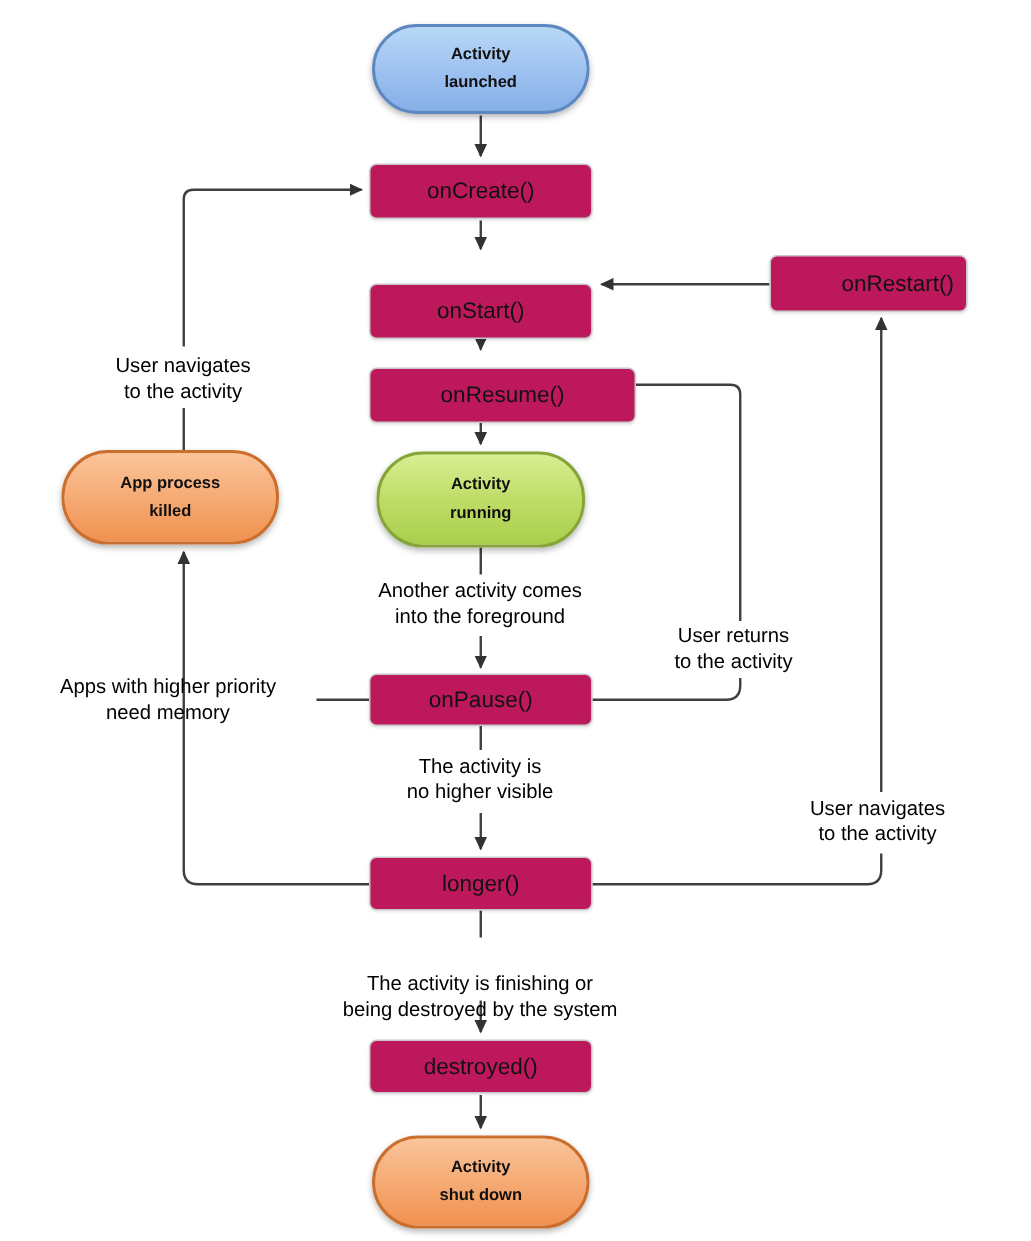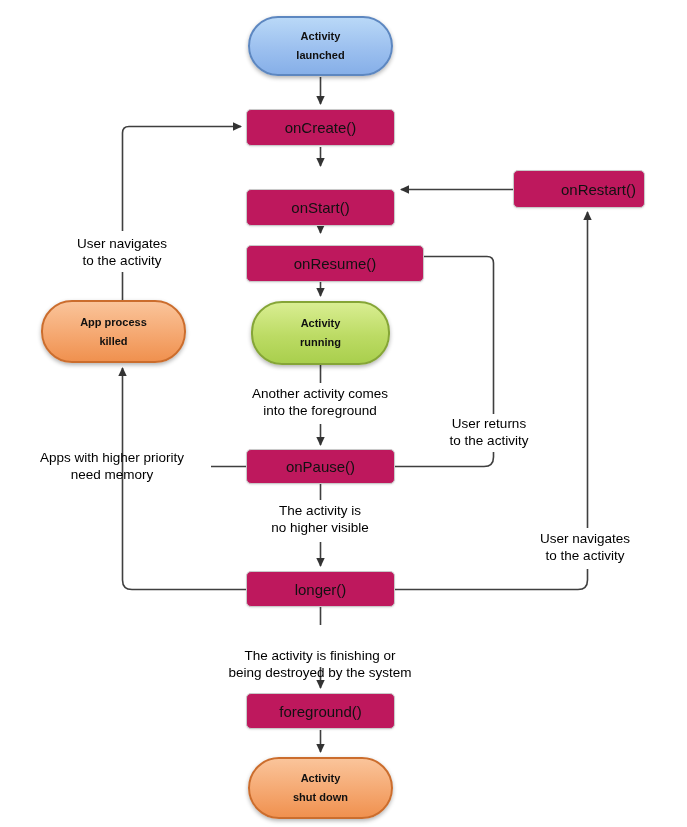--- a/index.html
+++ b/index.html
@@ -113,21 +113,21 @@
   <div id="n-oncreate" class="node stage">onCreate()</div>
   <div id="n-onstart" class="node stage">onStart()</div>
   <div id="n-onrestart" class="node stage">onRestart()</div>
   <div id="n-onresume" class="node stage">onResume()</div>
   <div id="n-running" class="node pill green">Activity
 running</div>
   <div id="n-killed" class="node pill orange">App process
 killed</div>
   <div id="n-onpause" class="node stage">onPause()</div>
   <div id="n-onstop" class="node stage">longer()</div>
-  <div id="n-ondestroy" class="node stage">foreground()</div>
+  <div id="n-ondestroy" class="node stage">destroyed()</div>
   <div id="n-shutdown" class="node pill orange">Activity
 shut down</div>
 
   <div id="a-nav-left" class="anno">User navigates
 to the activity</div>
   <div id="a-memory" class="anno">Apps with higher priority
 need memory</div>
   <div id="a-another" class="anno">Another activity comes
 into the foreground</div>
   <div id="a-returns" class="anno">User returns

